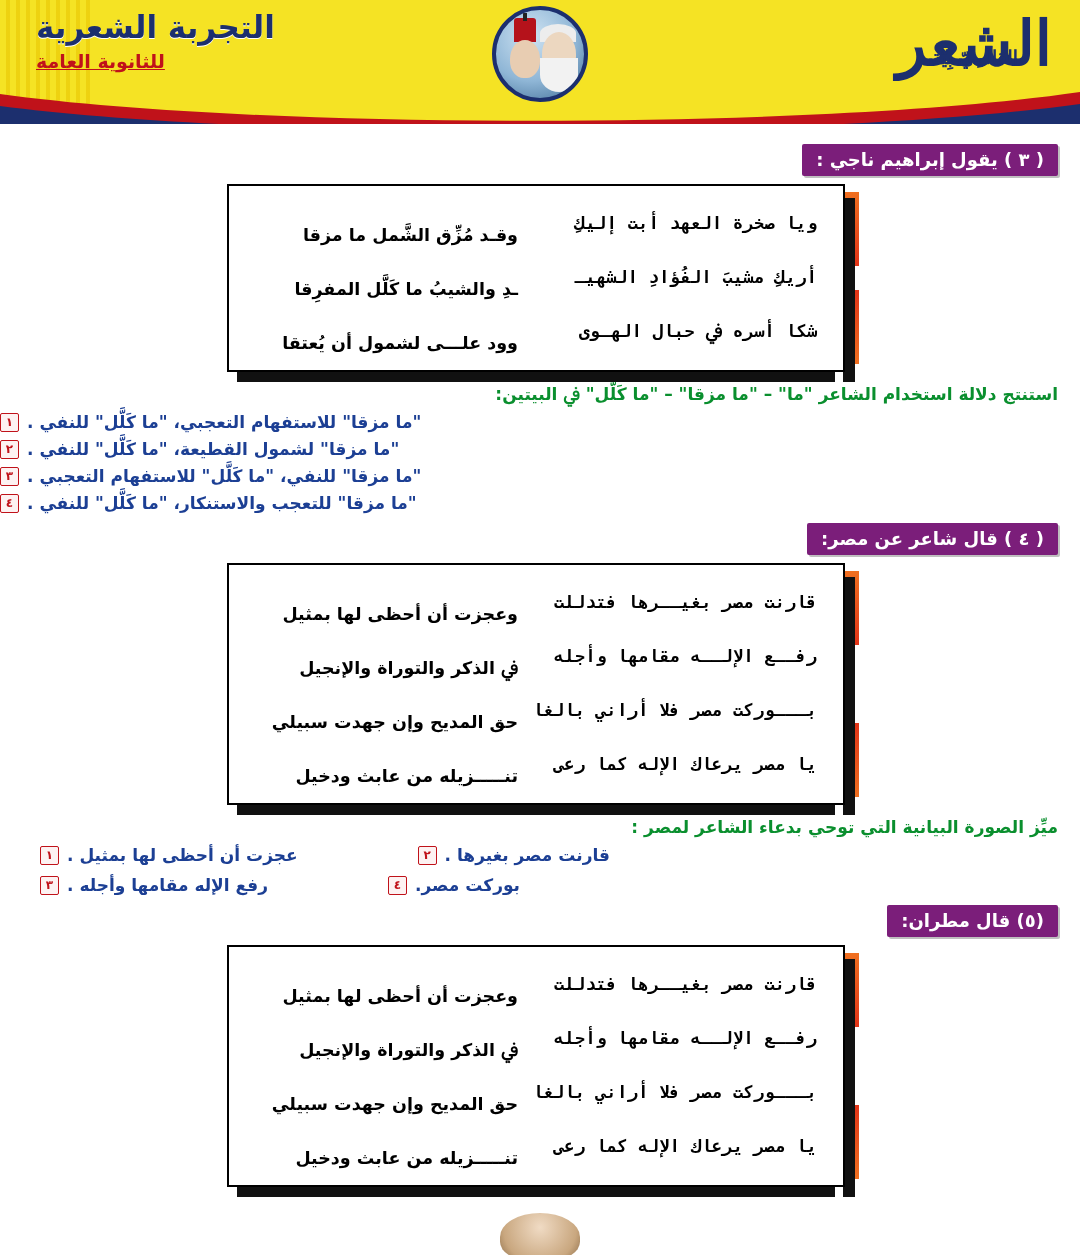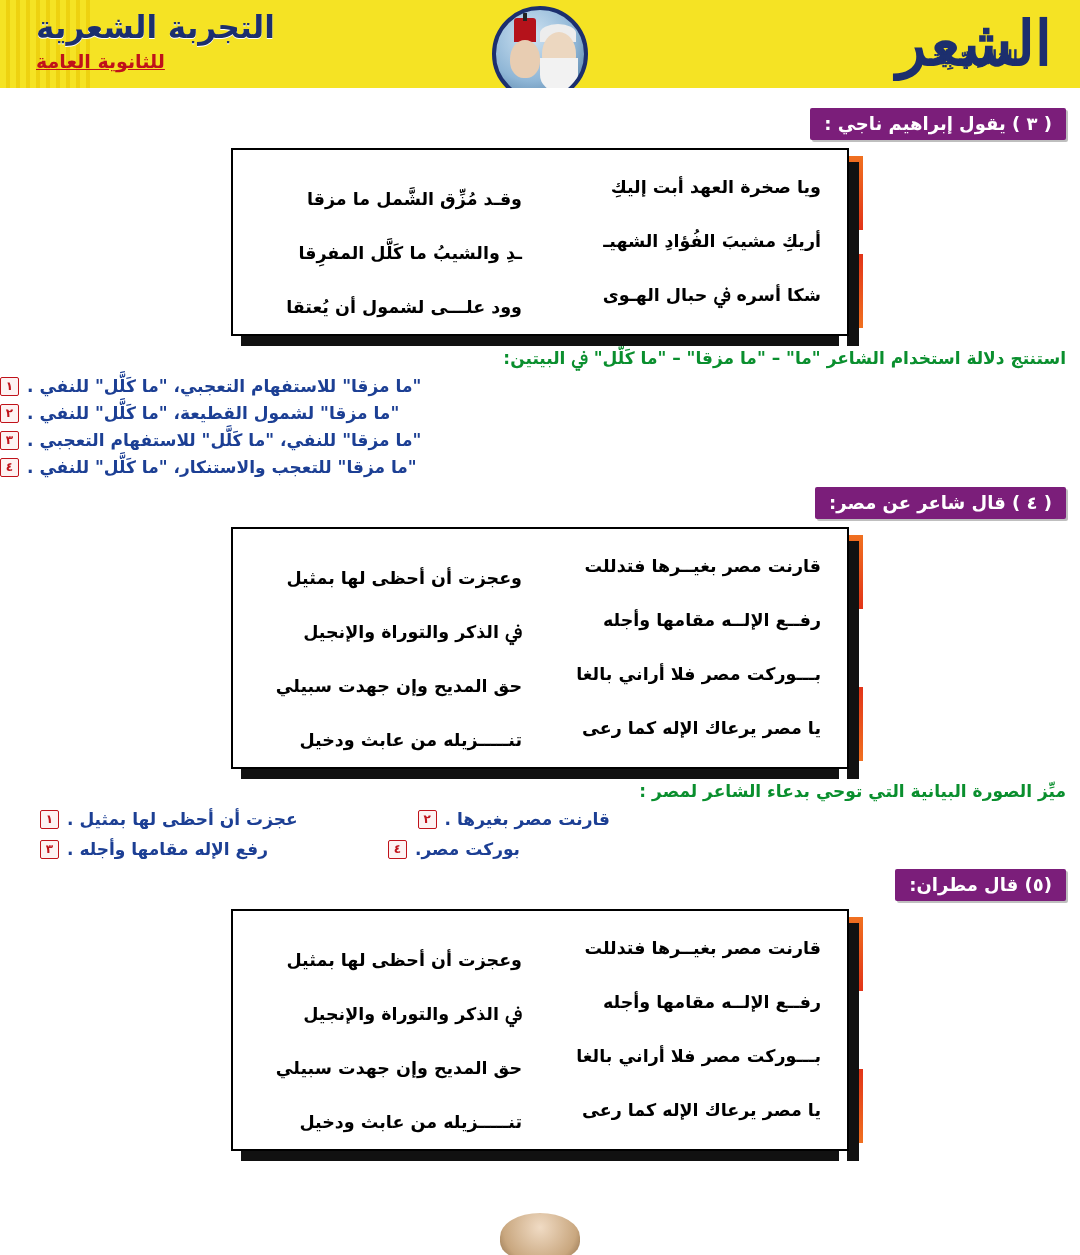--- a/index.html
+++ b/index.html
@@ -12,21 +12,21 @@
     height: 1255px;
     position: relative;
     font-family: "DejaVu Sans", "Liberation Sans", sans-serif;
     overflow: hidden;
   }
 
   
   .header {
     position: relative;
     width: 1080px;
-    height: 88px;
+    height: 124px;
     background: #f5e324;
     overflow: hidden;
   }
   .header-stripe-left {
     position: absolute;
     left: 0; top: 0;
     width: 92px; height: 116px;
     background: repeating-linear-gradient(90deg,
       #f5e324 0px, #f5e324 6px,
       #e8c400 6px, #e8c400 10px);
@@ -121,21 +121,21 @@
   .header-wave {
     position: absolute;
     left: 0; top: 92px;
     width: 1080px; height: 46px;
   }
 
   
   .content {
     position: relative;
     width: 1080px;
-    padding: 10px 0 0 0;
+    padding: 10px 8px 0 0;
   }
 
   
   .section-bar {
     display: block;
     margin: 10px 14px 8px auto;
     background: #7b1e7a;
     color: #ffffff;
     font-size: 18px;
     font-weight: bold;
@@ -196,21 +196,21 @@
     direction: rtl;
   }
   .verse-cell {
     font-size: 17.5px;
     font-weight: bold;
     color: #000;
     white-space: nowrap;
     direction: rtl;
     text-align: right;
   }
-  .verse-cell.sadr { width: 50%; padding-right: 10px; }
+  .verse-cell.sadr { width: 50%; padding-right: 10px; font-family: Liberation Mono, monospace; }
   .verse-cell.ajz  { width: 50%; text-align: right; padding-right: 18px; margin-top: 24px;}
 
   
   .prompt {
     direction: rtl;
     text-align: right;
     font-size: 17px;
     font-weight: bold;
     color: #0a8f2e;
     margin: 12px 14px 8px 0;

